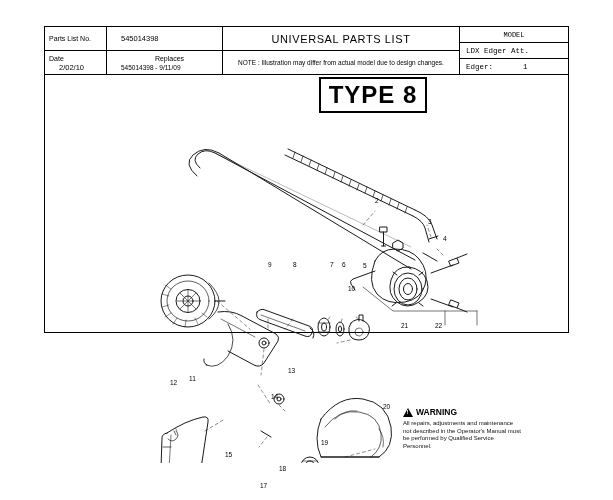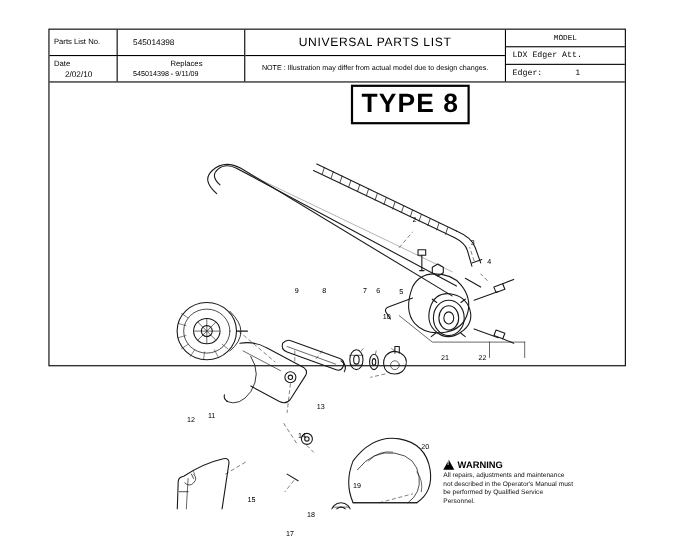--- a/index.html
+++ b/index.html
@@ -152,21 +152,20 @@
     top: 380px;
     width: 120px;
   }
   .warn-head {
     display: flex;
     align-items: center;
     gap: 3px;
     font-size: 8.5px;
     font-weight: bold;
     margin-bottom: 3px;
-    margin-top: 10px;
   }
   .warn-tri {
     width: 0; height: 0;
     border-left: 5px solid transparent;
     border-right: 5px solid transparent;
     border-bottom: 9px solid #000;
     position: relative;
   }
   .warn-tri::after {
     content: "!";

